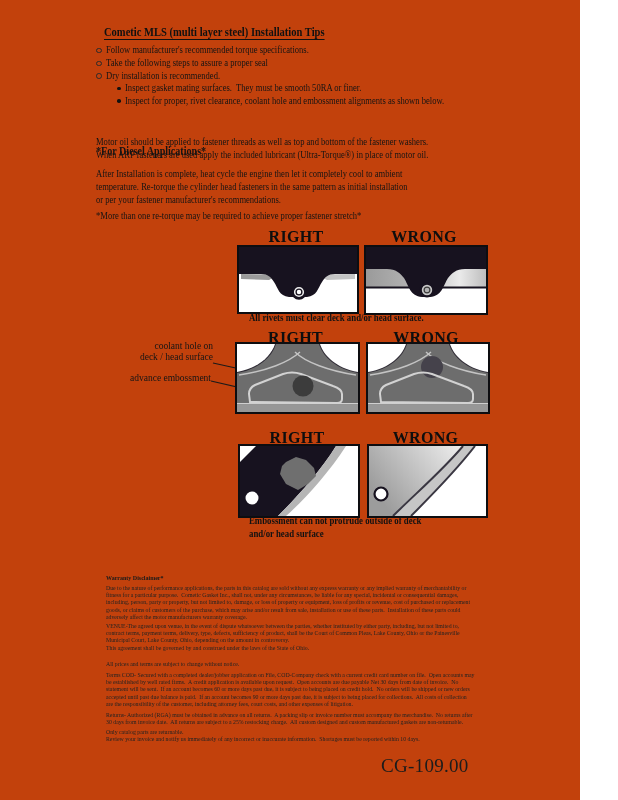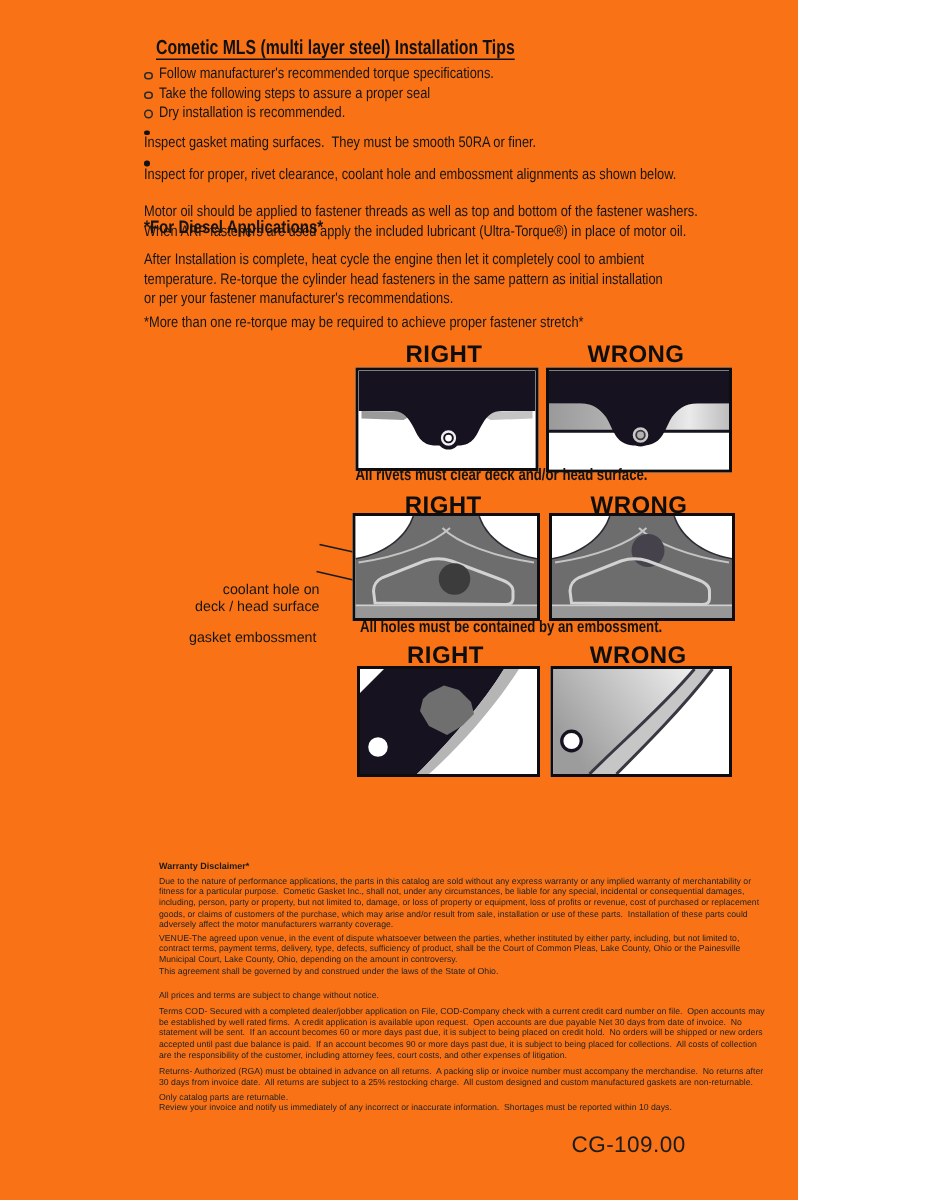--- a/index.html
+++ b/index.html
@@ -1,41 +1,41 @@
 <!DOCTYPE html>
 <html><head>
 <meta charset="utf-8">
 <style>
   html,body{margin:0;padding:0;background:#ffffff;}
   .page{
-    position:relative;width:532px;height:800px;background:#f97316;overflow:hidden;
-    font-family:Liberation Sans, sans-serif;color:#141414;
+    position:relative;width:580px;height:800px;background:#c2410c;overflow:hidden;
+    font-family:Liberation Serif, serif;color:#141414;
   }
   .abs{position:absolute;}
   .cx{display:inline-block;transform-origin:0 0;white-space:pre;}
   .cx84{transform:scaleX(0.84);}
   .cx80{transform:scaleX(0.80);}
   .title{top:24px;left:104px;font-size:13.5px;font-weight:bold;color:#111;}
   .title .cx{transform:scaleX(0.78);text-decoration:underline;text-underline-offset:2.5px;text-decoration-thickness:1.4px;}
   .bullets{top:44px;left:96px;}
   .b-row{display:flex;align-items:flex-start;line-height:12.8px;font-size:10.2px;}
-  .b-row.sub{flex-direction:column;}
+  .b-row.sub{margin-left:21px;}
   .m-open{width:3.6px;height:3.6px;border:1px solid #2a2a2a;border-radius:50%;margin:3.8px 4.5px 0 0;flex:0 0 auto;}
   .m-dot{width:3.6px;height:3.6px;background:#111;border-radius:50%;margin:4.2px 4px 0 0;flex:0 0 auto;}
   .h2{font-size:12px;font-weight:bold;margin-top:24px;}
   .body-p{font-size:10.2px;line-height:13px;}
   .fig-label{font-size:16px;font-weight:bold;letter-spacing:0.3px;text-align:center;color:#0e0e0e;}
   .fig-box{border:2px solid #0d0d10;background:#fff;}
   .fig-box svg{display:block;}
-  .fig-caption{font-size:11px;font-weight:600;line-height:12.5px;color:#121212;}
+  .fig-caption{font-size:11px;font-weight:600;line-height:12.5px;color:#121212;margin-left:12px;}
   .fig-caption .cx{white-space:pre-line;}
-  .ann-label{font-size:9.5px;line-height:10.8px;text-align:right;white-space:pre-line;color:#151515;margin-top:48px;}
+  .ann-label{font-size:9.5px;line-height:10.8px;text-align:right;white-space:pre-line;color:#151515;}
   .fine{font-size:5.8px;line-height:7.2px;white-space:pre;color:#232323;}
   .fine-h{font-size:6px;font-weight:bold;white-space:pre;color:#1a1a1a;}
-  .pagecode{font-size:15px;letter-spacing:0.3px;color:#1c1c1c;}
+  .pagecode{font-size:19px;letter-spacing:0.3px;color:#1c1c1c;}
 </style>
 </head>
 <body>
 
 <div class="page">
 
   <div class="abs title">
     <span class="cx">Cometic MLS (multi layer steel) Installation Tips</span>
   </div>
 
@@ -113,21 +113,21 @@
 
   <div class="abs fig-caption" style="top:311px;left:237px;">
     <span class="cx cx80">All rivets must clear deck and/or head surface.</span>
   </div>
 
   <div class="abs fig-label" style="top:329px;left:235px;width:121px;">RIGHT</div>
   <div class="abs fig-label" style="top:329px;left:366px;width:120px;">WRONG</div>
 
   <div class="abs ann-label" style="top:341px;left:100px;width:113px;">coolant hole on
 deck / head surface</div>
-  <div class="abs ann-label" style="top:373px;left:96px;width:115px;">gasket embossment</div>
+  <div class="abs ann-label" style="top:373px;left:96px;width:115px;">advance embossment</div>
 
   <svg class="abs" style="top:335px;left:95px;" width="275" height="65" viewBox="0 0 275 65">
     <line x1="118" y1="28" x2="204" y2="47" stroke="#1a1a1a" stroke-width="1.1"></line>
     <line x1="116" y1="46" x2="168" y2="58" stroke="#1a1a1a" stroke-width="1.1"></line>
   </svg>
 
   <div class="abs fig-box" style="top:342px;left:235px;">
     <svg width="121" height="68" viewBox="0 0 121 68" preserveAspectRatio="none">
       <rect x="0" y="0" width="121" height="68" fill="#6d6d6d"></rect>
       <path d="M63,8 C52,18 30,27 2,31" fill="none" stroke="#c4c4c4" stroke-width="1.4"></path>
@@ -152,23 +152,20 @@
       <path d="M82,0 C86,12 98,24 120,28" fill="none" stroke="#2f2b35" stroke-width="2.2"></path>
       <path d="M0,0 L38,0 C34,12 22,24 0,28 Z" fill="#ffffff"></path>
       <path d="M120,0 L82,0 C86,12 98,24 120,28 Z" fill="#ffffff"></path>
       <rect x="0" y="59" width="120" height="1.4" fill="#cfcfcf"></rect>
       <rect x="0" y="60.4" width="120" height="7.6" fill="#979797"></rect>
       <circle cx="64" cy="23" r="11" fill="#45424b"></circle>
       <path d="M13,58 L12,50 C12,46 14,43 18,41 L46,30 C52,28 58,28 64,30 L96,42 C102,44 105,47 105,50 L105,55 C105,58 103,59 100,59 Z" fill="none" stroke="#d2d2d2" stroke-width="2"></path>
     </svg>
   </div>
 
-  <div class="abs fig-caption" style="top:412px;left:240px;">
-    <span class="cx cx80">All holes must be contained by an embossment.</span>
-  </div>
 
   <div class="abs fig-label" style="top:429px;left:238px;width:118px;">RIGHT</div>
   <div class="abs fig-label" style="top:429px;left:367px;width:117px;">WRONG</div>
 
   <div class="abs fig-box" style="top:444px;left:238px;">
     <svg width="118" height="70" viewBox="0 0 118 70" preserveAspectRatio="none">
       <rect x="0" y="0" width="118" height="70" fill="#ffffff"></rect>
       <path d="M16,0 H96 C80,26 56,52 38,70 H0 V16 Z" fill="#17121f"></path>
       <path d="M96,0 L106,0 C88,28 64,54 46,70 L38,70 C56,52 80,26 96,0 Z" fill="#b5b5b5"></path>
       <polygon points="46,16 56,11 66,14 74,22 76,30 68,38 58,44 46,38 40,28 42,20" fill="#6f6f6f"></polygon>
@@ -186,20 +183,24 @@
       </defs>
       <rect x="0" y="0" width="117" height="70" fill="#ffffff"></rect>
       <path d="M0,0 H94 C74,24 46,48 24,70 H0 Z" fill="url(#g3w)"></path>
       <path d="M94,0 L106,0 C86,26 60,52 42,70 L24,70 C46,48 74,24 94,0 Z" fill="#c6c6c6"></path>
       <path d="M94,0 C74,24 46,48 24,70" fill="none" stroke="#3a3742" stroke-width="2"></path>
       <path d="M106,0 C86,26 60,52 42,70" fill="none" stroke="#3a3742" stroke-width="2"></path>
       <circle cx="12" cy="48" r="6.5" fill="#ffffff" stroke="#17121f" stroke-width="2.2"></circle>
     </svg>
   </div>
 
+  <div class="abs fig-caption" style="top:514px;left:237px;">
+    <span class="cx cx80">Embossment can not protrude outside of deck
+and/or head surface</span>
+  </div>
 
   <div class="abs fine-h" style="top:575px;left:106px;">Warranty Disclaimer*</div>
   <div class="abs fine" style="top:585px;left:106px;">Due to the nature of performance applications, the parts in this catalog are sold without any express warranty or any implied warranty of merchantability or
 fitness for a particular purpose.  Cometic Gasket Inc., shall not, under any circumstances, be liable for any special, incidental or consequential damages,
 including, person, party or property, but not limited to, damage, or loss of property or equipment, loss of profits or revenue, cost of purchased or replacement
 goods, or claims of customers of the purchase, which may arise and/or result from sale, installation or use of these parts.  Installation of these parts could
 adversely affect the motor manufacturers warranty coverage.</div>
   <div class="abs fine" style="top:623px;left:106px;">VENUE-The agreed upon venue, in the event of dispute whatsoever between the parties, whether instituted by either party, including, but not limited to,
 contract terms, payment terms, delivery, type, defects, sufficiency of product, shall be the Court of Common Pleas, Lake County, Ohio or the Painesville
 Municipal Court, Lake County, Ohio, depending on the amount in controversy.

